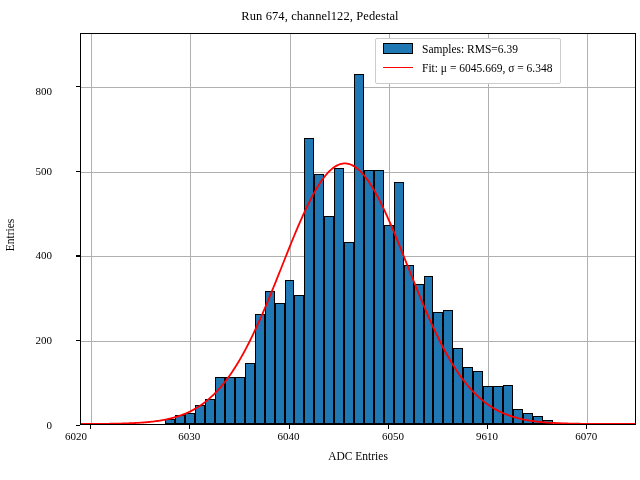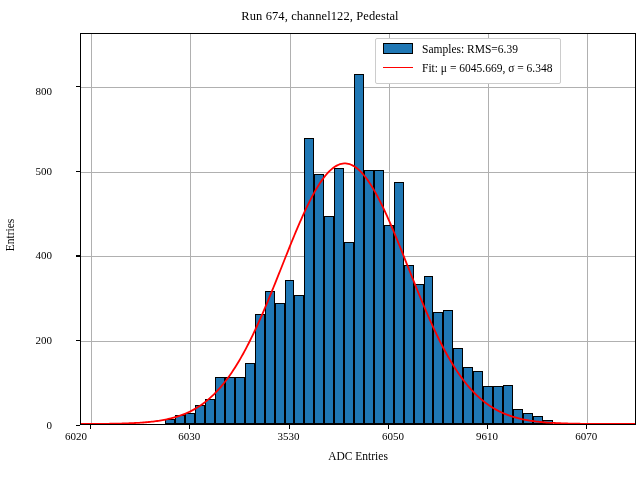--- a/index.html
+++ b/index.html
@@ -230,21 +230,21 @@
       <div class="ytick-label" style="top: 255.486px;">400</div>
       <div class="ytick-mark" style="top: 255.486px;"></div>
       <div class="ytick-label" style="top: 170.73px;">500</div>
       <div class="ytick-mark" style="top: 170.73px;"></div>
       <div class="ytick-label" style="top: 91px;">800</div>
       <div class="ytick-mark" style="top: 85.973px;"></div>
       <div class="xtick-label" style="left: 76px;">6020</div>
       <div class="xtick-mark" style="left: 89.9286px;"></div>
       <div class="xtick-label" style="left: 189.214px;">6030</div>
       <div class="xtick-mark" style="left: 189.214px;"></div>
-      <div class="xtick-label" style="left: 288.5px;">3530</div>
+      <div class="xtick-label" style="left: 288.5px;">6040</div>
       <div class="xtick-mark" style="left: 288.5px;"></div>
       <div class="xtick-label" style="left: 393px;">6050</div>
       <div class="xtick-mark" style="left: 387.786px;"></div>
       <div class="xtick-label" style="left: 487.071px;">9610</div>
       <div class="xtick-mark" style="left: 487.071px;"></div>
       <div class="xtick-label" style="left: 586.357px;">6070</div>
       <div class="xtick-mark" style="left: 586.357px;"></div>
     </div>
 
   <div id="xlabel">ADC Entries</div>

